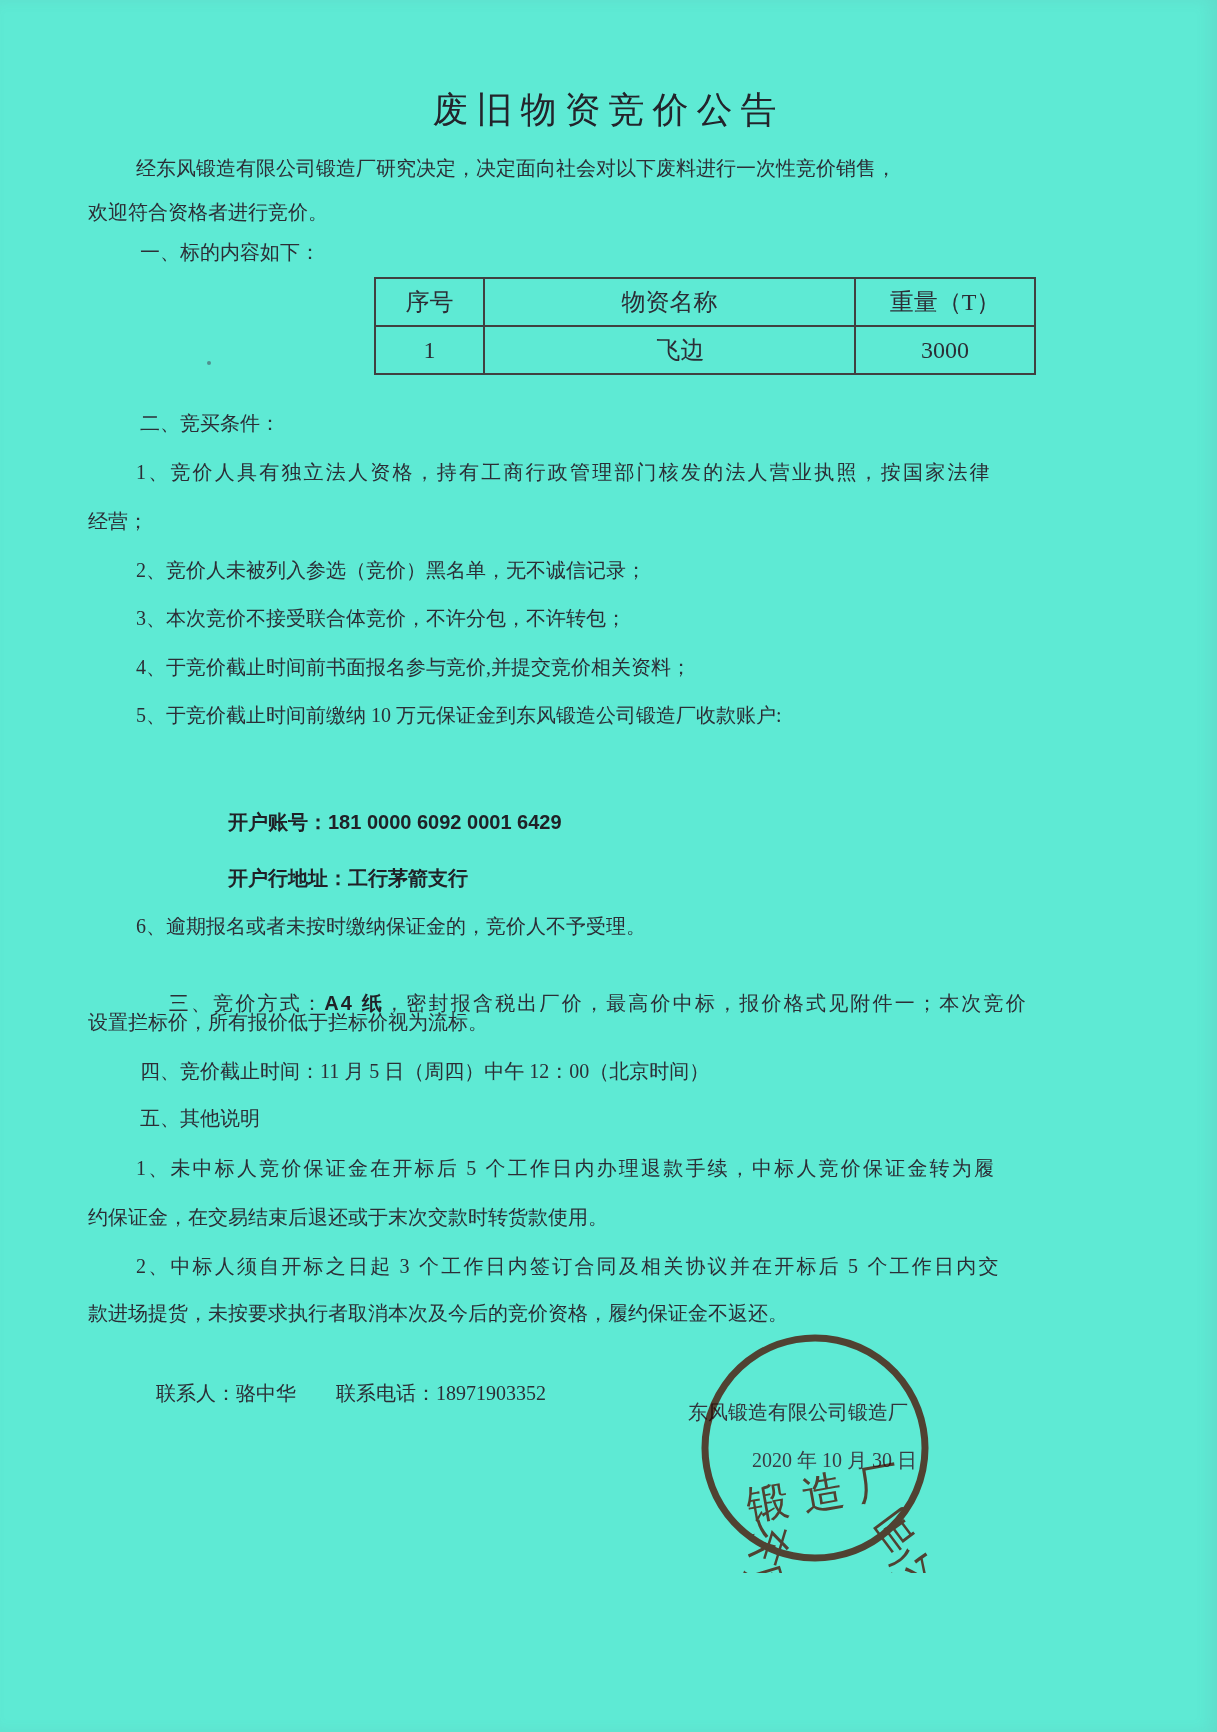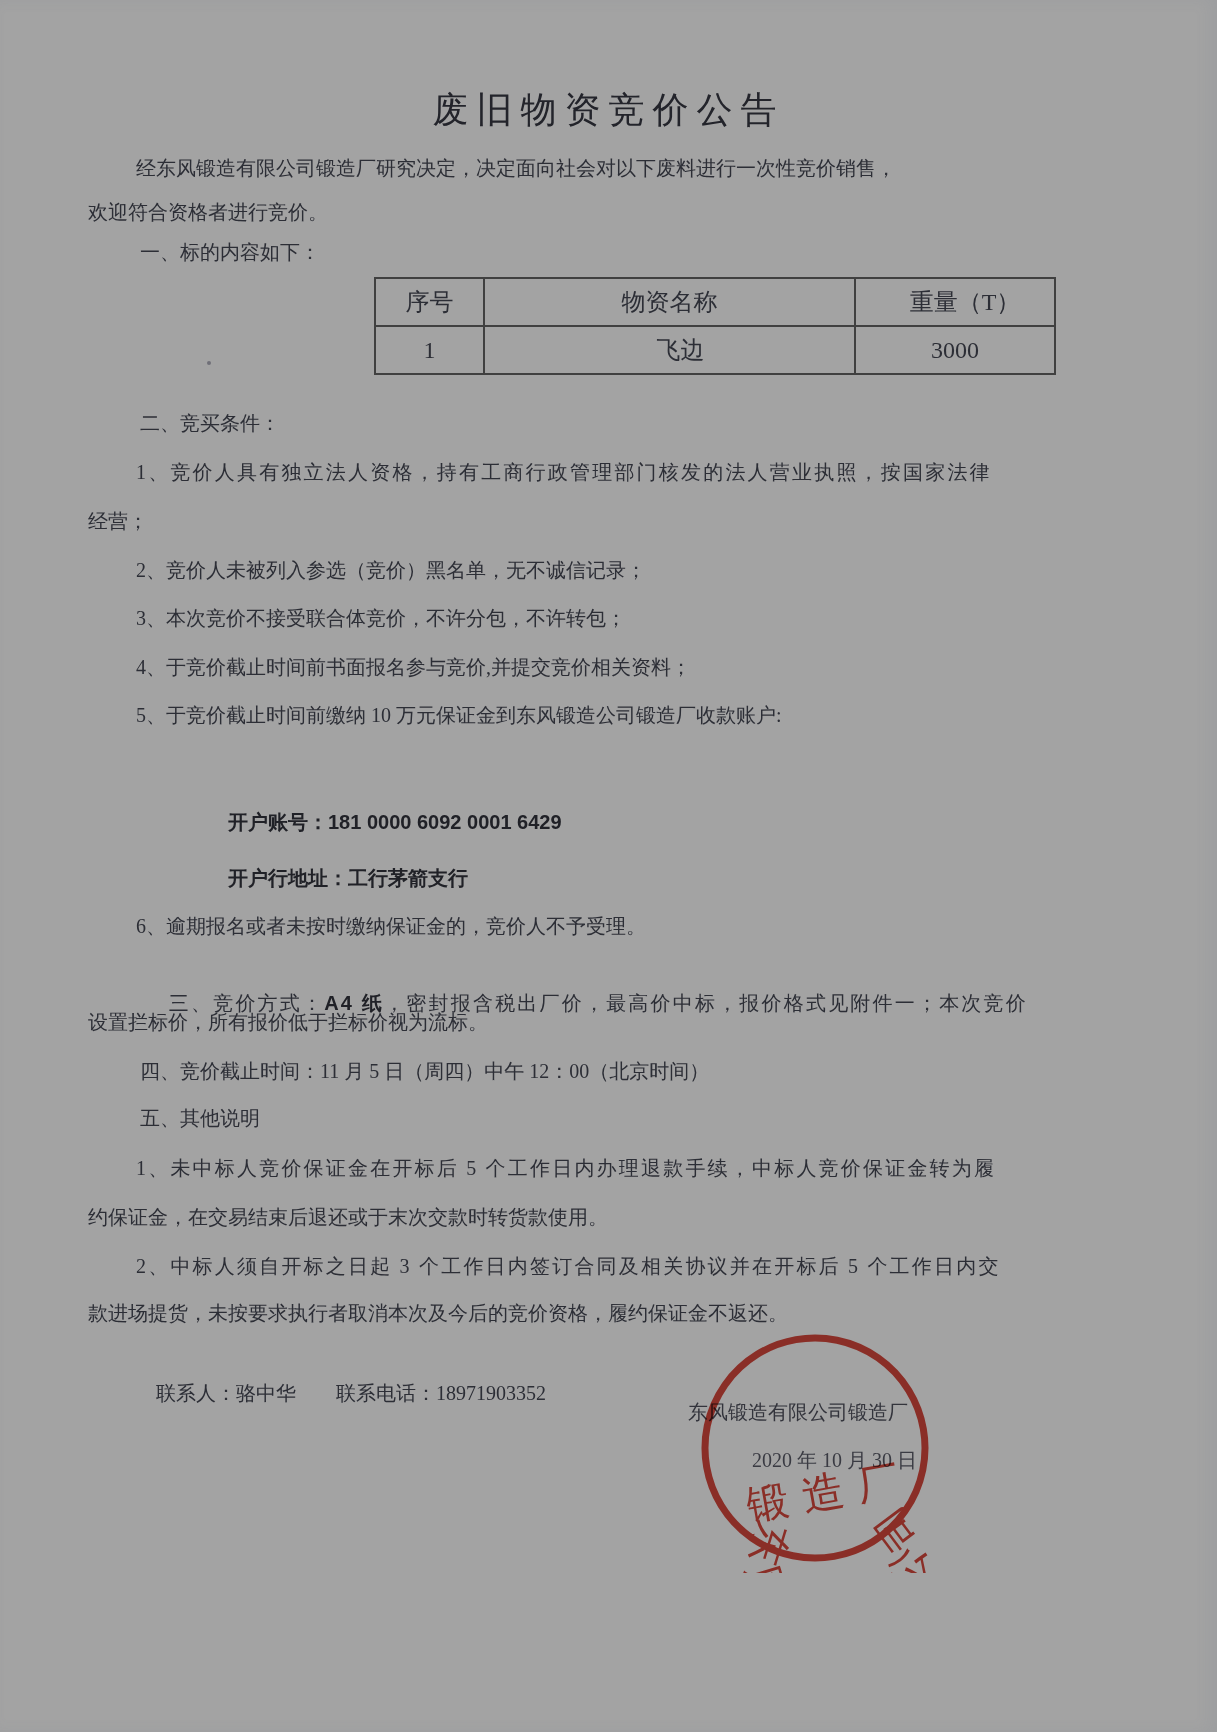--- a/index.html
+++ b/index.html
@@ -1,18 +1,18 @@
 <!DOCTYPE html>
 <html><head>
 <meta charset="utf-8">
 <style>
   html,body { margin:0; padding:0; }
   .page {
     position:relative; width:1217px; height:1732px;
-    background:#a3a3a3;
+    background:#5eead4;
     font-family:"Liberation Serif","DejaVu Serif",serif;
     color:#2c2e36; overflow:hidden;
     box-shadow: inset -8px 0 14px rgba(110,115,140,0.10);
   }
   .title {
     position:absolute; left:0; top:84px; width:100%;
     text-align:center; font-size:36px; line-height:52px;
     letter-spacing:8px; color:#23242b; font-weight:500;
   }
   .line {
@@ -53,21 +53,21 @@
   <div class="line" style="left:136px; top:153px;">经东风锻造有限公司锻造厂研究决定，决定面向社会对以下废料进行一次性竞价销售，</div>
   <div class="line" style="left:88px; top:197px;">欢迎符合资格者进行竞价。</div>
 
   <div class="line" style="left:140px; top:237px;">一、标的内容如下：</div>
 
   <table class="btable">
     <tbody>
         <tr>
       <td style="width:107px;">序号</td>
       <td style="width:369px;">物资名称</td>
-      <td style="width:178px;padding-left:20px;">重量（T）</td>
+      <td style="width:178px;">重量（T）</td>
     </tr>
     <tr>
       <td>1</td>
       <td class="name-cell">飞边</td>
       <td>3000</td>
     </tr>
   </tbody>
     </table>
 
   <div class="speck"></div>

